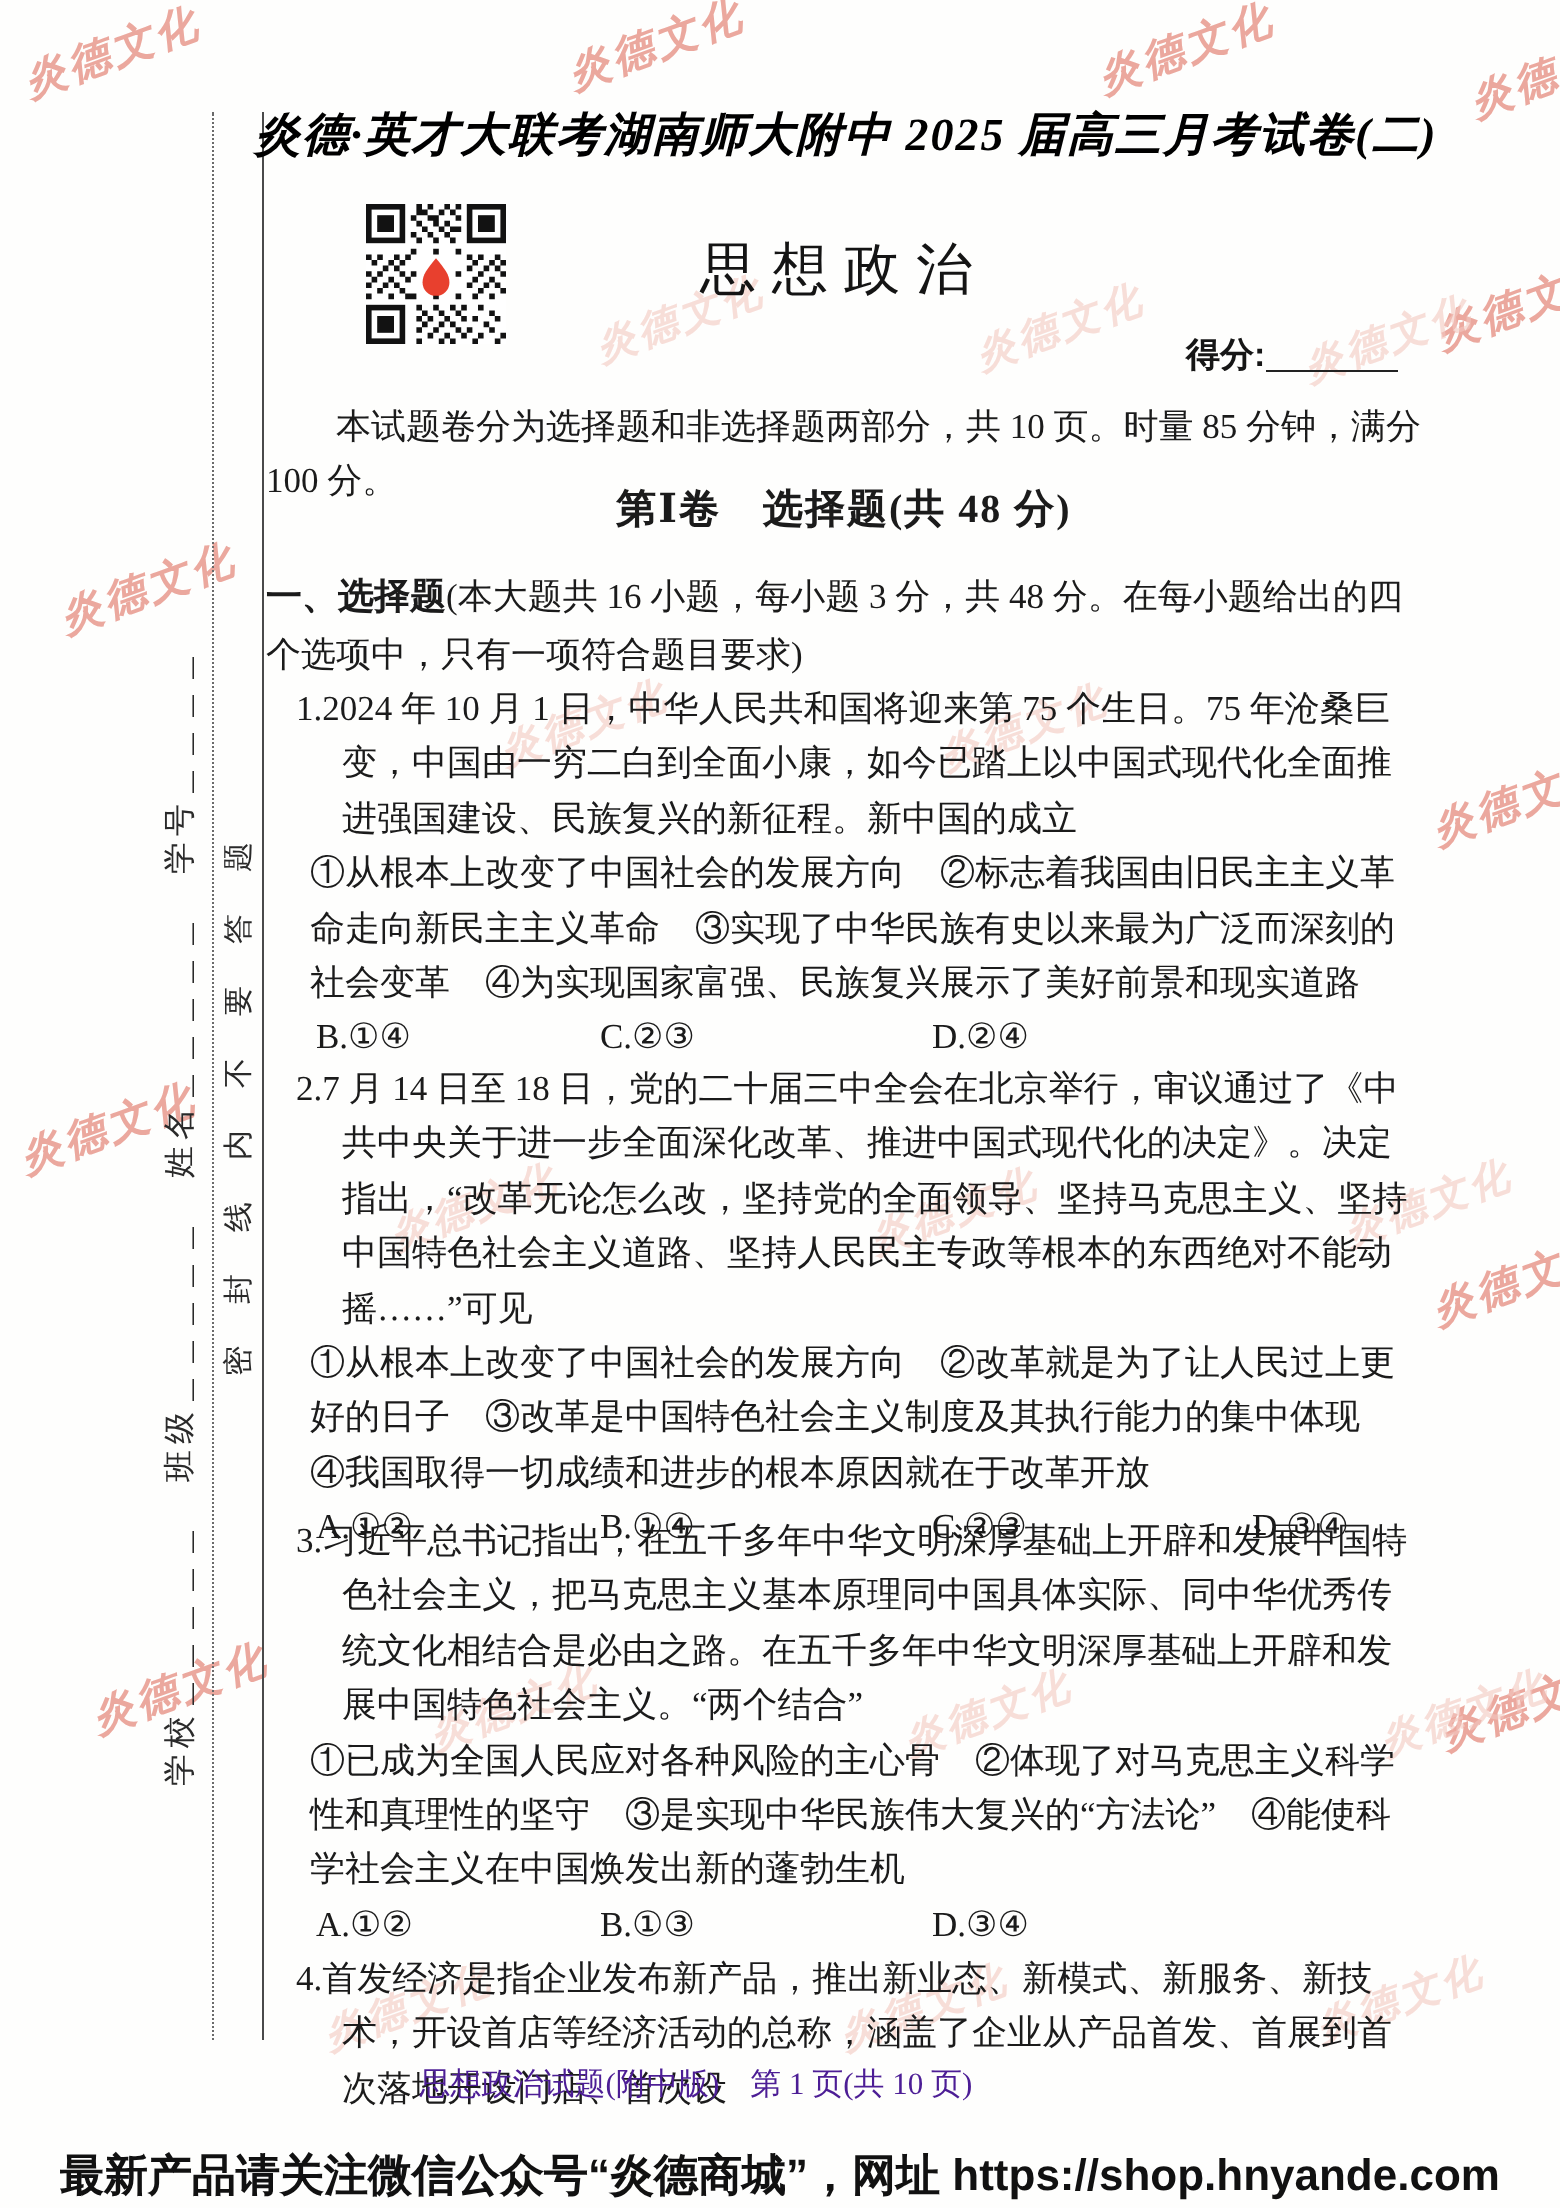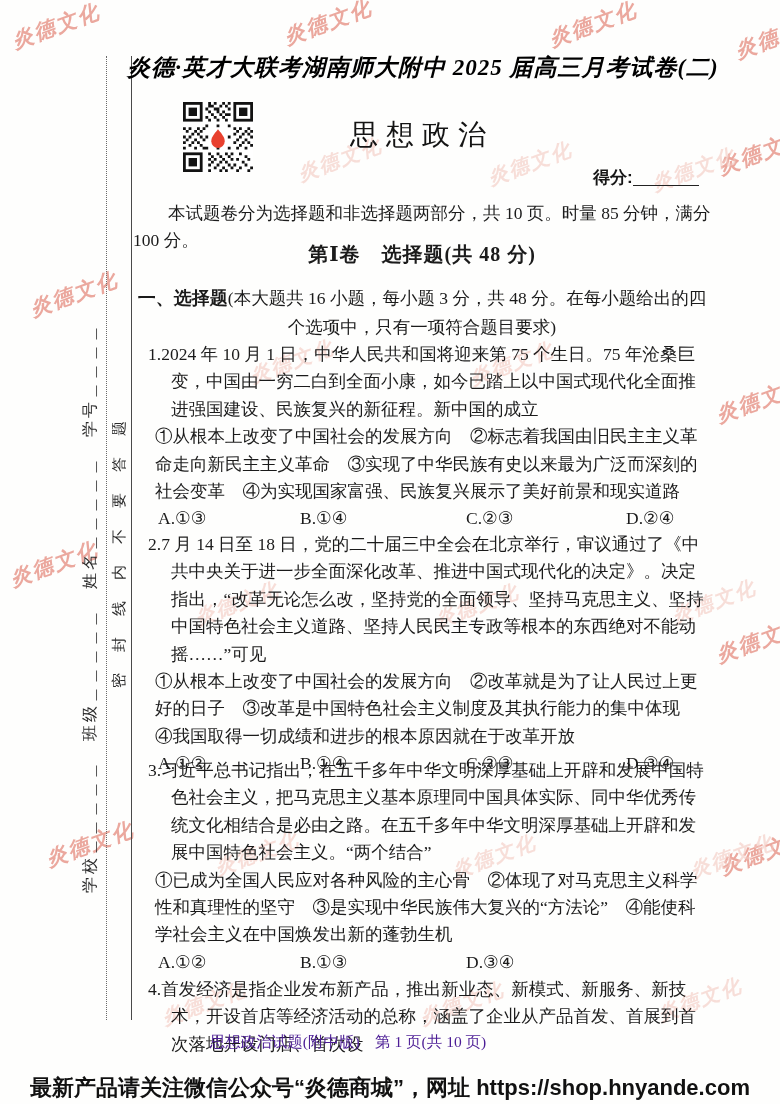--- a/index.html
+++ b/index.html
@@ -35,21 +35,21 @@
     font-size:28px;font-weight:normal;letter-spacing:8px;color:#141414;
   }
   .score{
     position:absolute;top:166px;left:460px;
     font-family:"Liberation Sans","DejaVu Sans",sans-serif;
     font-size:17px;font-weight:bold;color:#161616;
   }
   .score .blank{display:inline-block;width:66px;height:1em;border-bottom:1.5px solid #222;vertical-align:-3px;}
   .intro{position:absolute;top:200px;left:0;width:100%;margin:0;font-size:17.5px;line-height:27px;text-indent:35px;}
   .section-head{position:absolute;top:241px;left:0;width:100%;text-align:center;margin:0;font-size:20px;font-weight:bold;letter-spacing:1px;}
-  .part-head{position:absolute;top:284px;left:0;width:100%;margin:0;font-size:17.5px;line-height:28.5px;text-align:center;}
+  .part-head{position:absolute;top:284px;left:0;width:100%;margin:0;font-size:17.5px;line-height:28.5px;}
   .part-head b{font-size:18px;}
   
   .question{position:absolute;left:0;width:100%;font-size:17.5px;line-height:27.4px;}
   .q-first{padding-left:38px;text-indent:-23px;}
   .q-items{padding-left:22px;}
   .q-options{display:grid;grid-template-columns:142px 166px 160px auto;padding-left:25px;}
   
   .page-info{position:absolute;top:1032px;left:16px;width:664px;text-align:center;font-size:15.5px;color:#4c1d95;}
   .promo{
     position:absolute;top:1073px;left:0;width:780px;text-align:center;
@@ -131,21 +131,20 @@
 
     <div class="section-head">第Ⅰ卷　选择题(共 48 分)</div>
 
     <p class="part-head"><b>一、选择题</b><span>(本大题共 16 小题，每小题 3 分，共 48 分。在每小题给出的四个选项中，只有一项符合题目要求)</span></p>
 
     <div>
         <div class="question" style="top: 341px;">
           <div class="q-first"><span>1.</span><span>2024 年 10 月 1 日，中华人民共和国将迎来第 75 个生日。75 年沧桑巨变，中国由一穷二白到全面小康，如今已踏上以中国式现代化全面推进强国建设、民族复兴的新征程。新中国的成立</span></div>
           <div class="q-items">①从根本上改变了中国社会的发展方向　②标志着我国由旧民主主义革命走向新民主主义革命　③实现了中华民族有史以来最为广泛而深刻的社会变革　④为实现国家富强、民族复兴展示了美好前景和现实道路</div>
           <div class="q-options">
-            <span>A.①③</span>
             <span>B.①④</span>
             <span>C.②③</span>
             <span>D.②④</span>
           </div>
         </div>
         <div class="question" style="top: 531px;">
           <div class="q-first"><span>2.</span><span>7 月 14 日至 18 日，党的二十届三中全会在北京举行，审议通过了《中共中央关于进一步全面深化改革、推进中国式现代化的决定》。决定指出，“改革无论怎么改，坚持党的全面领导、坚持马克思主义、坚持中国特色社会主义道路、坚持人民民主专政等根本的东西绝对不能动摇……”可见</span></div>
           <div class="q-items">①从根本上改变了中国社会的发展方向　②改革就是为了让人民过上更好的日子　③改革是中国特色社会主义制度及其执行能力的集中体现　④我国取得一切成绩和进步的根本原因就在于改革开放</div>
           <div class="q-options">
             <span>A.①②</span>

